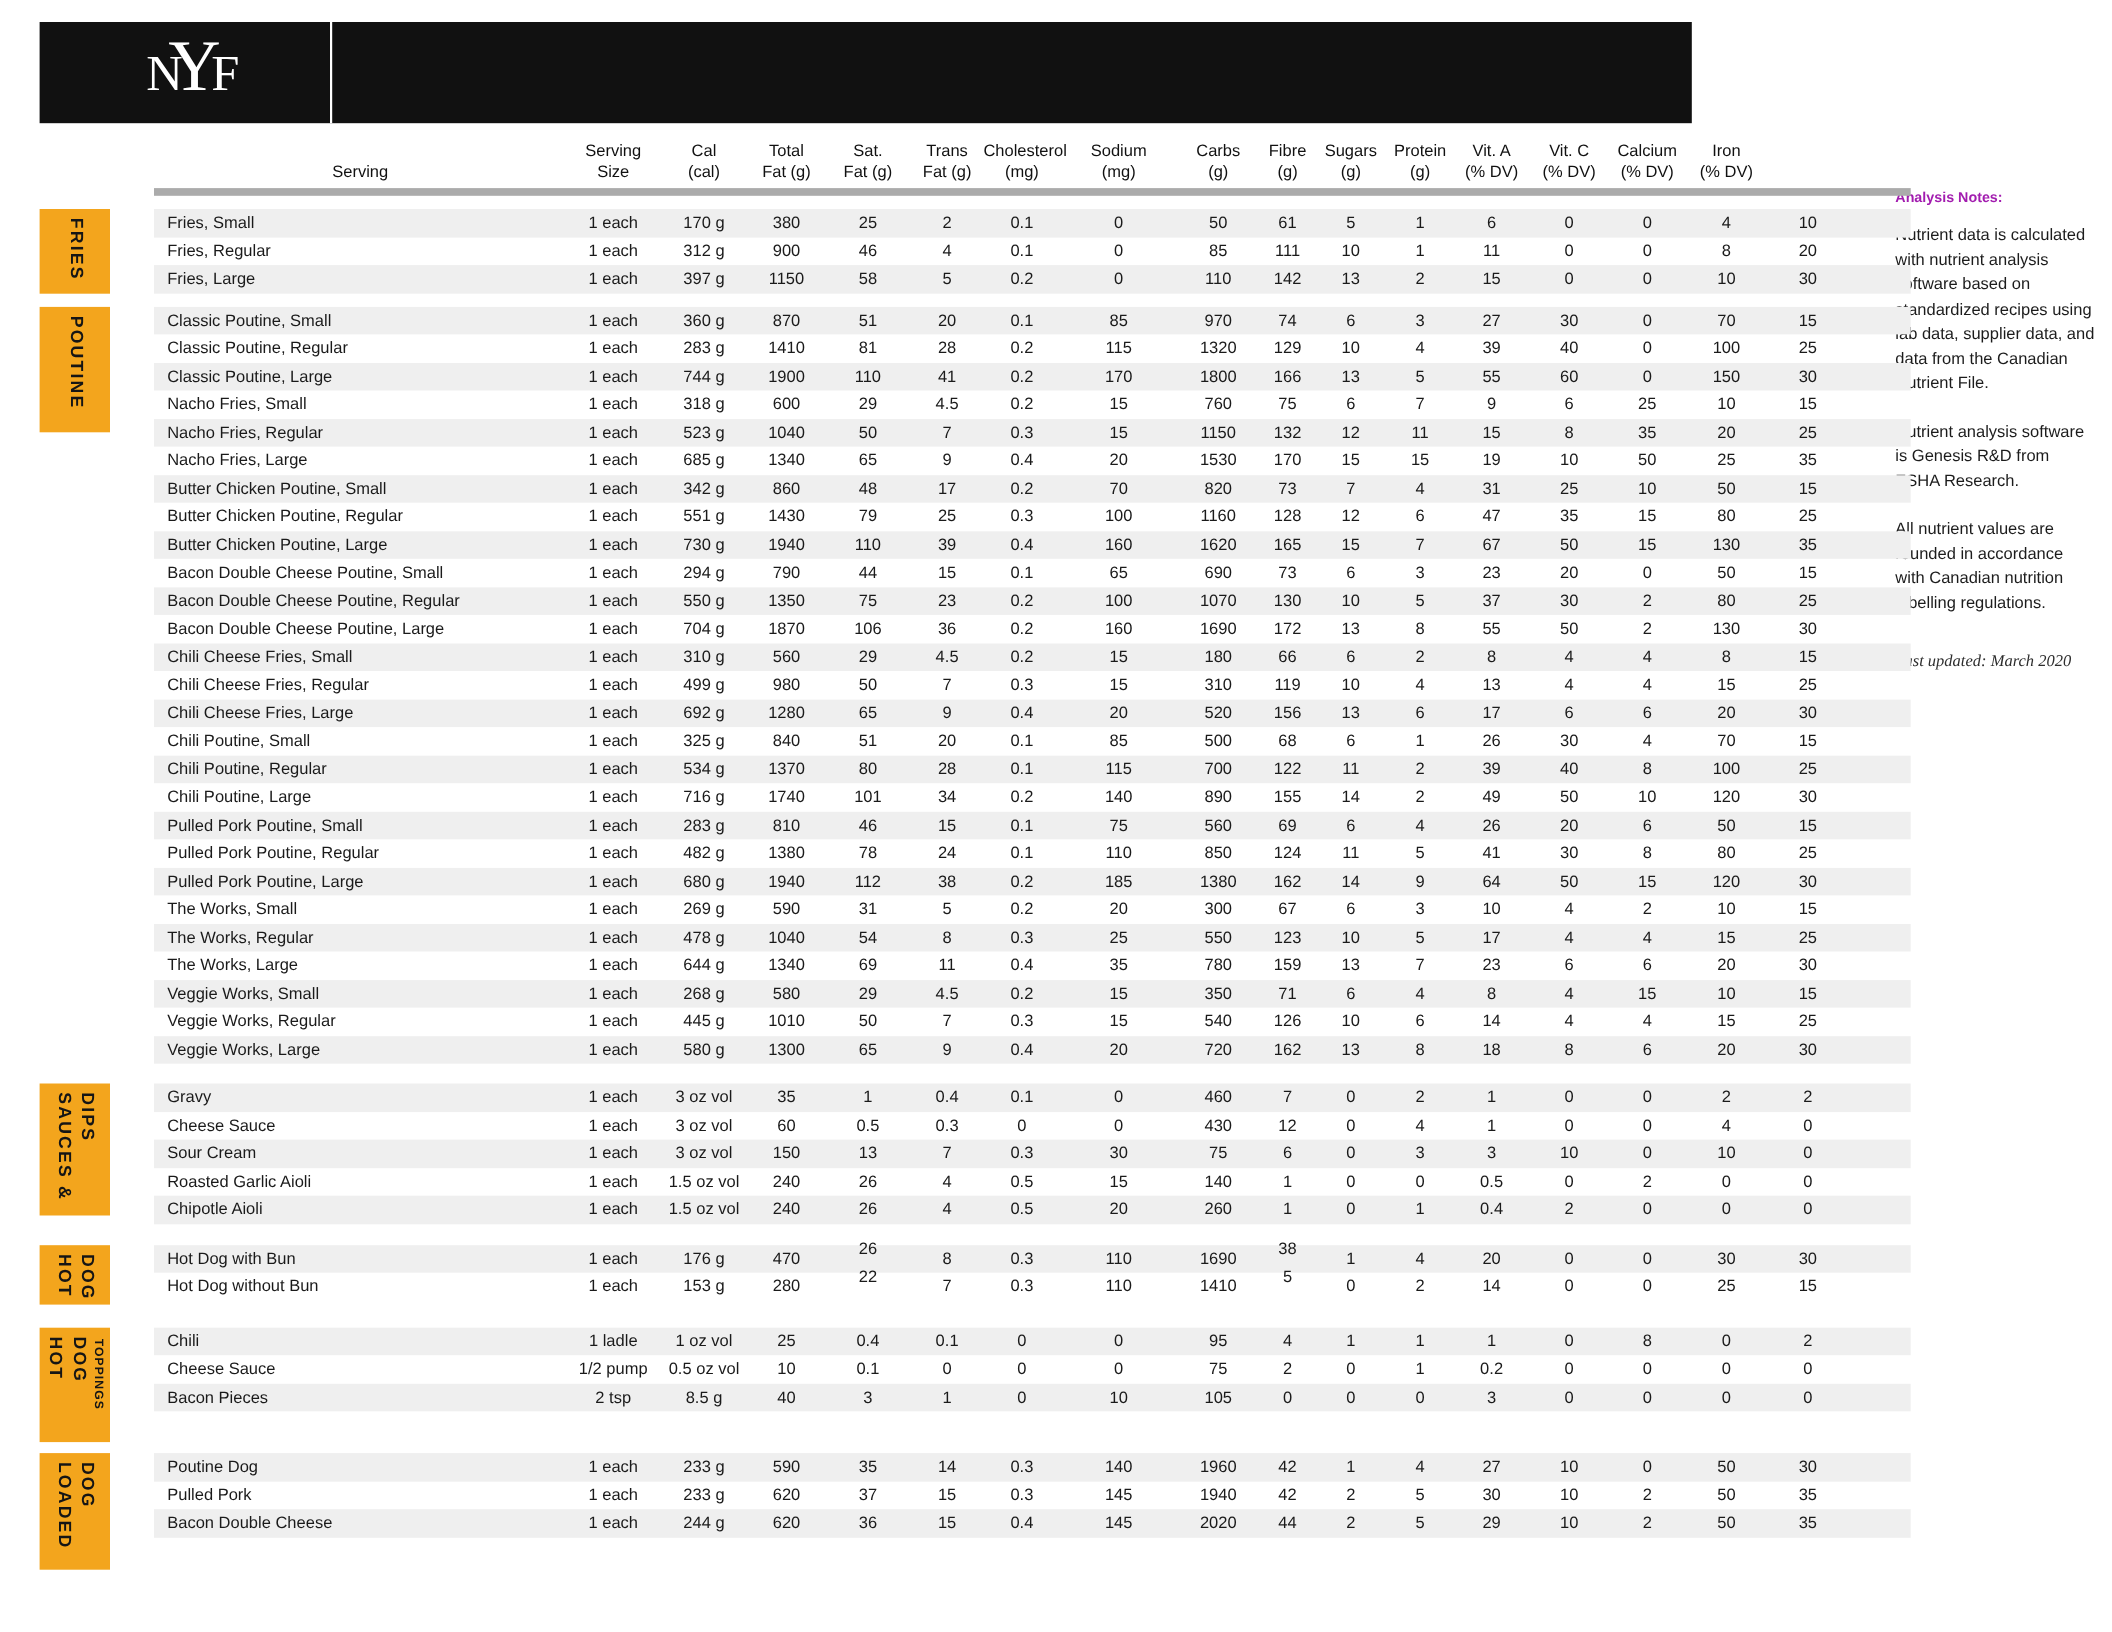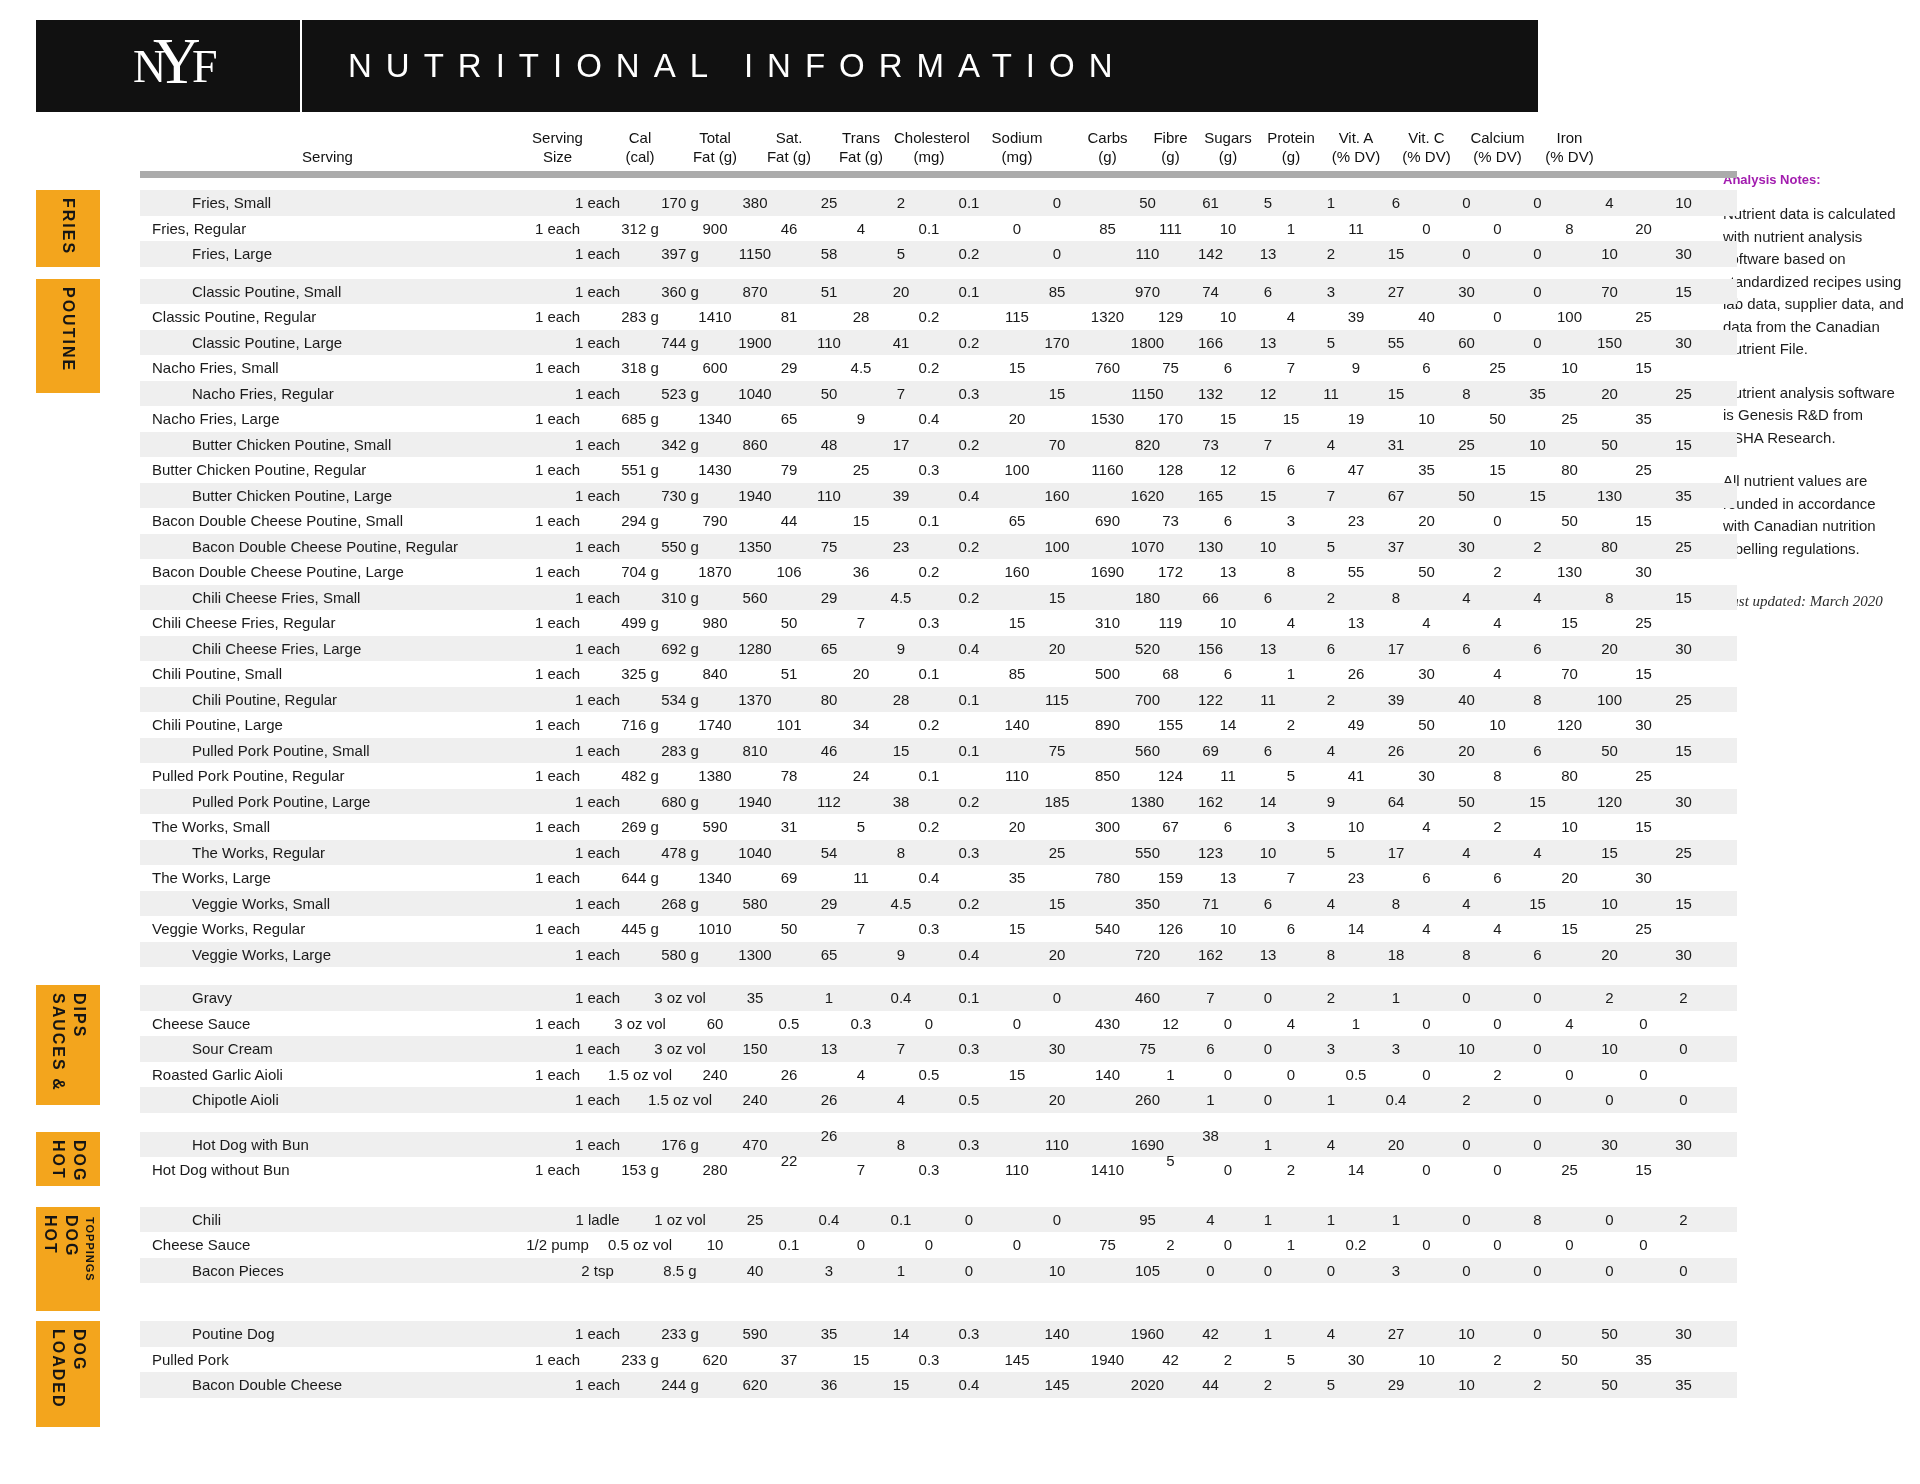--- a/index.html
+++ b/index.html
@@ -41,21 +41,21 @@
 
   .section{position:relative;}
   .sec-0{margin-bottom:12px;}
   .sec-1{margin-bottom:18px;}
   .sec-2{margin-bottom:19px;}
   .sec-3{margin-bottom:24px;}
   .sec-4{margin-bottom:38px;}
 
   .rows{width:1597px;}
   .row{height:25.5px;align-items:center;}
-  .row.striped{background:var(--stripe);padding-left:40px;}
+  .row.striped{background:var(--stripe);}
   .cell{text-align:center;font-size:15px;color:#1a1a1a;}
   .cell.product{text-align:left;padding-left:12px;white-space:nowrap;}
 
   
   .sec-3 .c4,.sec-3 .c9{position:relative;top:-9px;}
 
   
   .badge{position:absolute;left:-104px;top:0;width:64px;background:var(--gold);
          display:flex;flex-direction:row;justify-content:center;align-items:flex-start;
          column-gap:3px;padding-top:8px;box-sizing:border-box;}
@@ -74,21 +74,20 @@
 
 <div class="page" style="--gold: #F3A51D; --black: #111111; --stripe: #EFEFEF; --bar: #ABABAB;">
 
   <header class="topbar">
     <div class="logo">
       <span class="ln">N</span>
       <span class="ly">Y</span>
       <span class="lf">F</span>
     </div>
     <div class="topbar-divider"></div>
-    <h1 class="title">NUTRITIONAL INFORMATION</h1>
   </header>
 
   <aside class="notes">
     <h2>Analysis Notes:</h2>
     <p>Nutrient data is calculated with nutrient analysis software based on standardized recipes using lab data, supplier data, and data from the Canadian Nutrient File.</p>
     <p>Nutrient analysis software is Genesis R&amp;D from ESHA Research.</p>
     <p>All nutrient values are rounded in accordance with Canadian nutrition labelling regulations.</p>
     <p class="updated">Last updated: March 2020</p>
   </aside>
 

